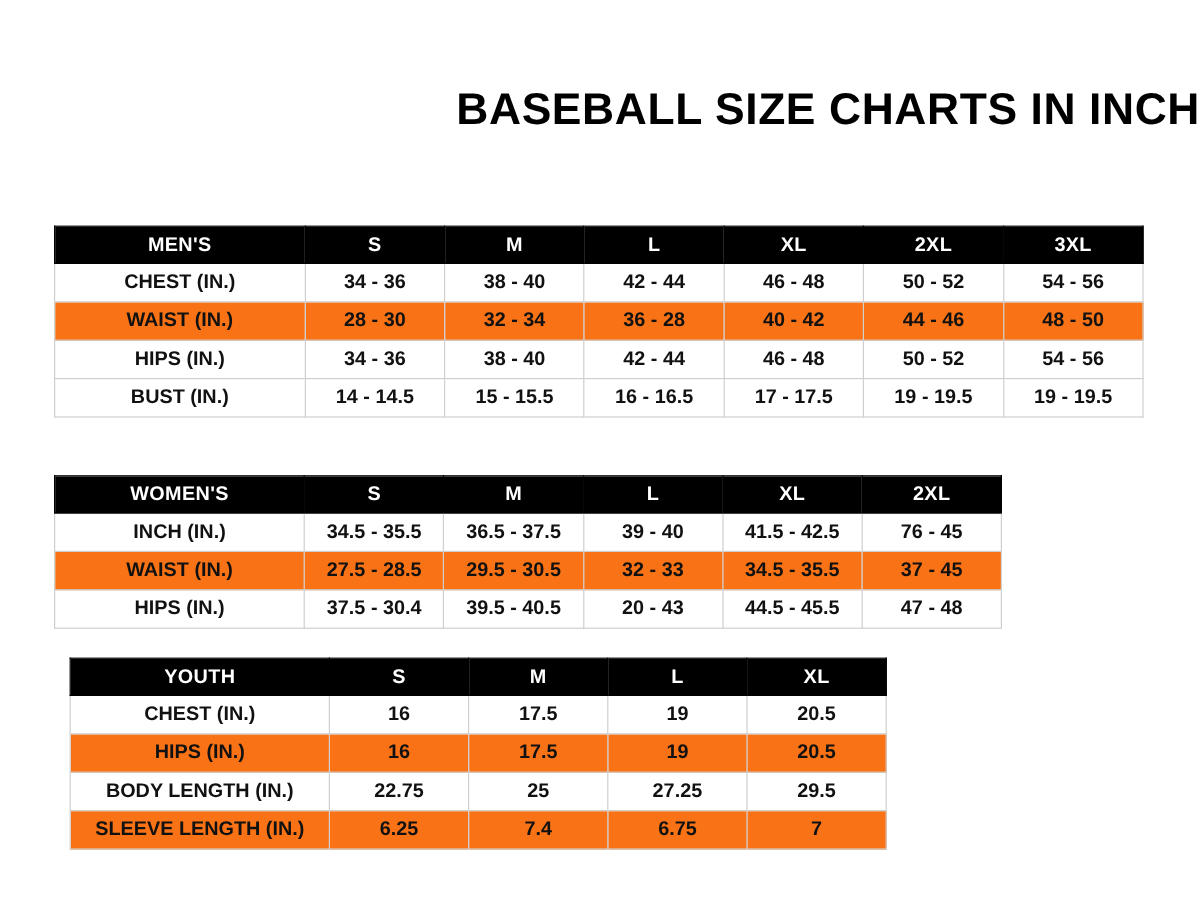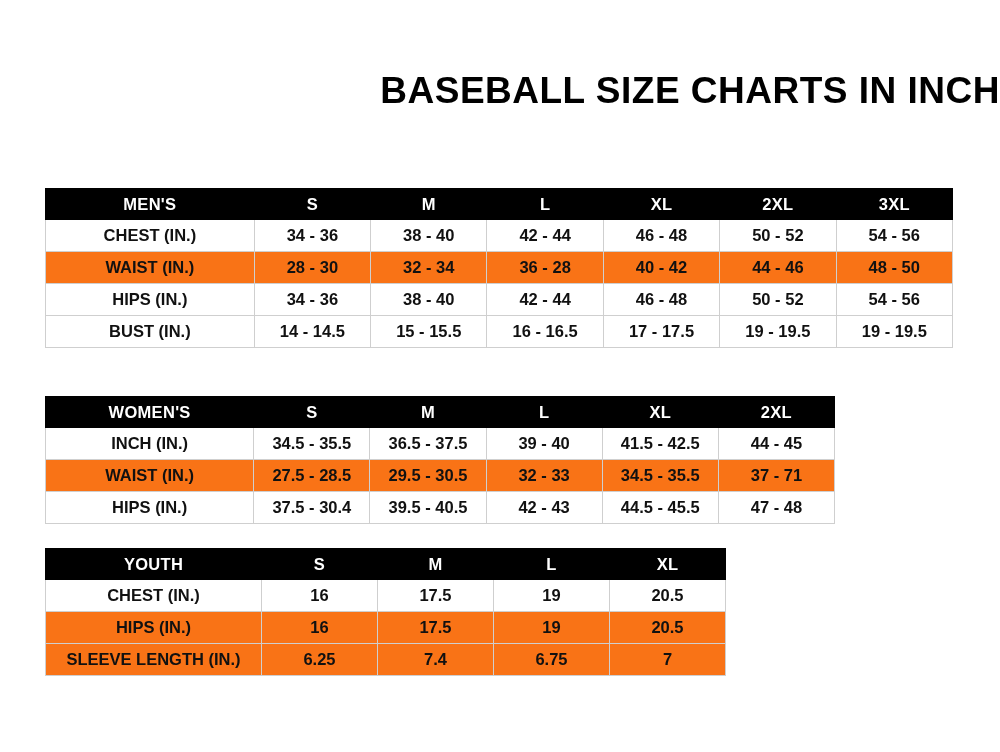--- a/index.html
+++ b/index.html
@@ -72,21 +72,21 @@
   #mens-chart col.c-label { width: 208px; }
   #mens-chart col.c-val { width: 116px; }
 
   
   #womens-chart { top: 396px; left: 45px; }
   #womens-chart table { width: 790px; }
   #womens-chart col.c-label { width: 208px; }
   #womens-chart col.c-val { width: 116px; }
 
   
-  #youth-chart { top: 548px; left: 45px; }
+  #youth-chart { top: 548px; left: 58px; }
   #youth-chart table { width: 680px; }
   #youth-chart col.c-label { width: 216px; }
   #youth-chart col.c-val { width: 116px; }
 </style>
 </head>
 <body>
 
 <div id="page">
 
   <div class="title">BASEBALL SIZE CHARTS IN INCH</div>
@@ -170,35 +170,35 @@
           <td>L</td>
           <td>XL</td>
           <td>2XL</td>
         </tr>
         <tr>
           <td class="label-cell">INCH (IN.)</td>
           <td>34.5 - 35.5</td>
           <td>36.5 - 37.5</td>
           <td>39 - 40</td>
           <td>41.5 - 42.5</td>
-          <td>44 - 45</td>
+          <td>76 - 45</td>
         </tr>
         <tr class="alt">
           <td class="label-cell">WAIST (IN.)</td>
           <td>27.5 - 28.5</td>
           <td>29.5 - 30.5</td>
           <td>32 - 33</td>
           <td>34.5 - 35.5</td>
-          <td>37 - 71</td>
+          <td>37 - 45</td>
         </tr>
         <tr>
           <td class="label-cell">HIPS (IN.)</td>
           <td>37.5 - 30.4</td>
           <td>39.5 - 40.5</td>
-          <td>42 - 43</td>
+          <td>20 - 43</td>
           <td>44.5 - 45.5</td>
           <td>47 - 48</td>
         </tr>
       </tbody>
     </table>
   </div>
 
   <div class="chart-block" id="youth-chart">
     <table class="size-table">
       <colgroup>
@@ -223,20 +223,27 @@
           <td>19</td>
           <td>20.5</td>
         </tr>
         <tr class="alt">
           <td class="label-cell">HIPS (IN.)</td>
           <td>16</td>
           <td>17.5</td>
           <td>19</td>
           <td>20.5</td>
         </tr>
+        <tr>
+          <td class="label-cell">BODY LENGTH (IN.)</td>
+          <td>22.75</td>
+          <td>25</td>
+          <td>27.25</td>
+          <td>29.5</td>
+        </tr>
         <tr class="alt">
           <td class="label-cell">SLEEVE LENGTH (IN.)</td>
           <td>6.25</td>
           <td>7.4</td>
           <td>6.75</td>
           <td>7</td>
         </tr>
       </tbody>
     </table>
   </div>

